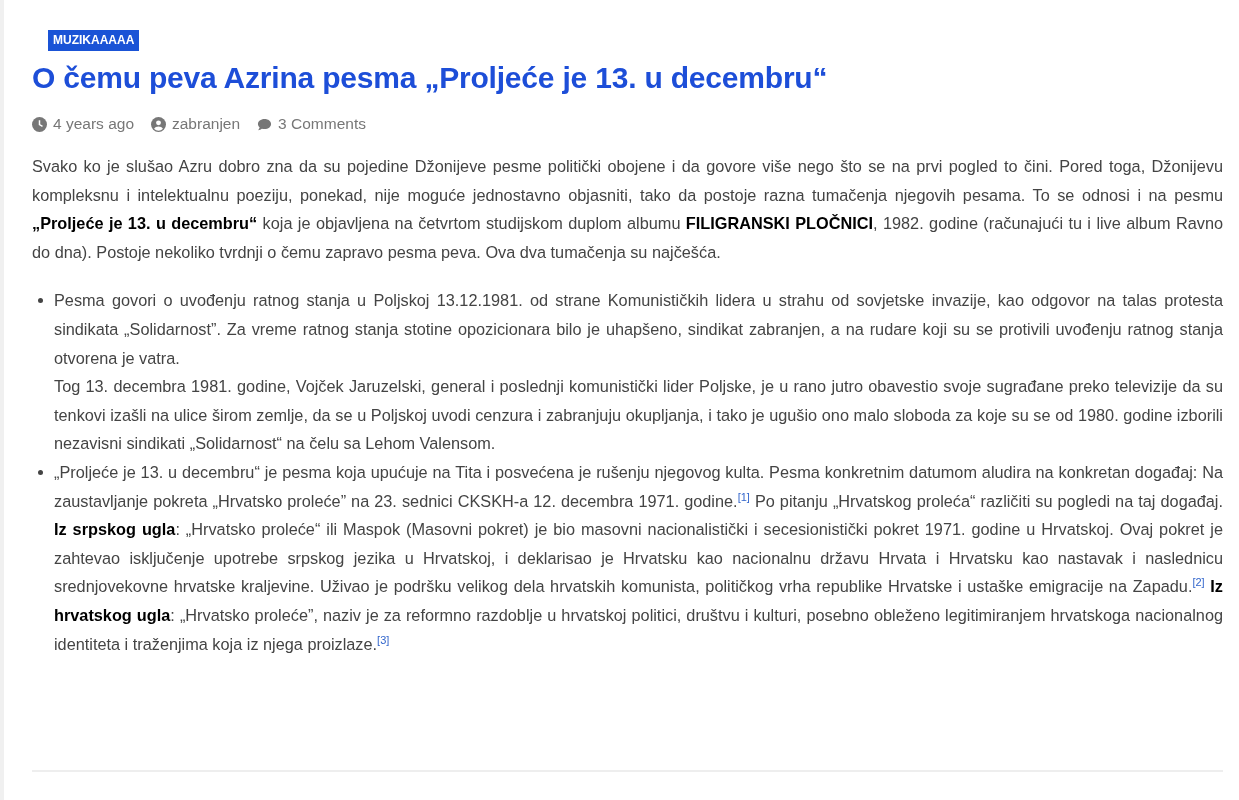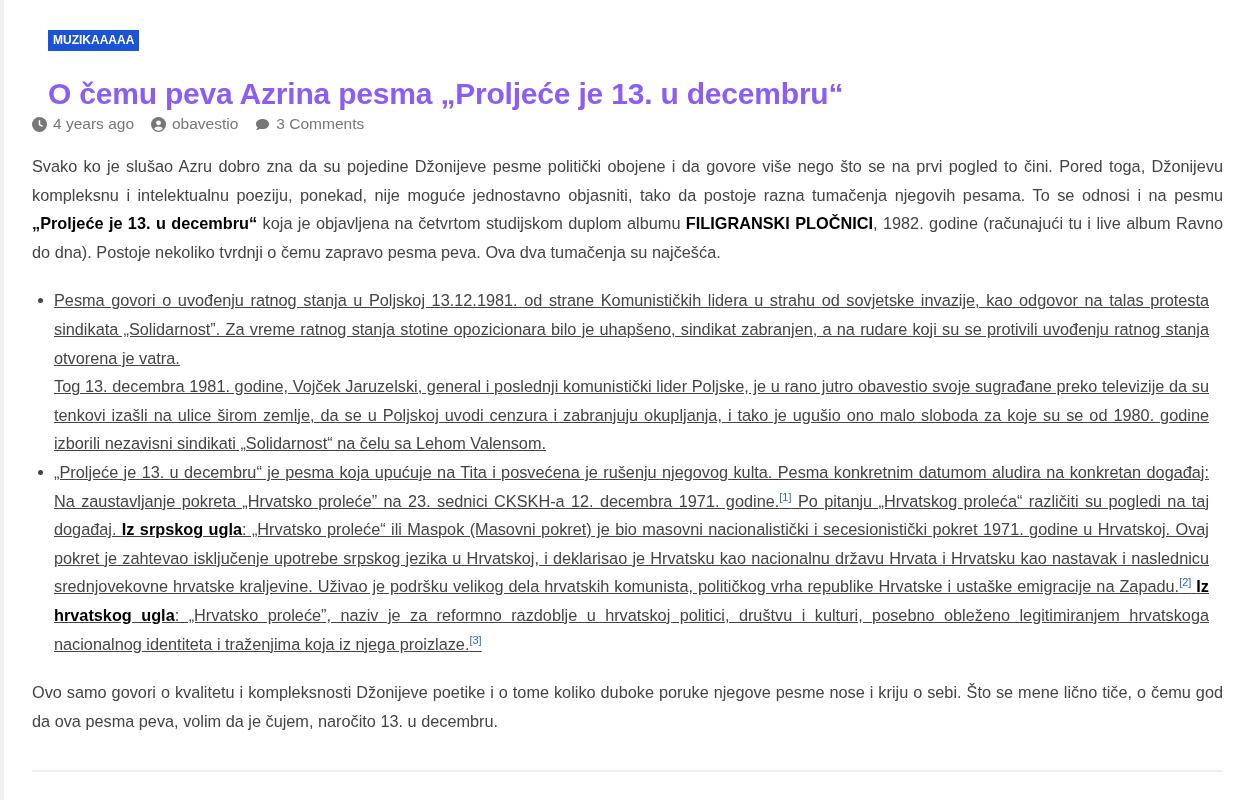--- a/index.html
+++ b/index.html
@@ -39,24 +39,24 @@
       letter-spacing: 0px;
       padding: 3px 5px 3px 5px;
       line-height: 15px;
       text-decoration: none;
       text-transform: uppercase;
     }
     .post-title {
       position: absolute;
       top: 58px;
       left: 0;
-      margin: 16px;
+      margin: 0;
       font-size: 30px;
       font-weight: bold;
-      color: #8b5cf6;
+      color: #1d4ed8;
       line-height: 40px;
       white-space: nowrap;
       letter-spacing: -0.2px;
     }
     .meta {
       position: absolute;
       top: 113px;
       left: 0;
       display: flex;
       font-size: 15.5px;
@@ -84,24 +84,23 @@
       font-size: 16.3px;
       line-height: 28.6px;
       text-align: justify;
       color: #444444;
     }
     .content p {
       margin: 0 0 20px 0;
     }
     .content b { color: #000000; }
     .content ul {
-      margin: 0 14px 20px 0;
+      margin: 0 0 20px 0;
       padding-left: 22px;
       list-style: none;
-      text-decoration: underline;
     }
     .content li {
       position: relative;
     }
     .content li::before {
       content: "";
       position: absolute;
       left: -16px;
       top: 12px;
       width: 5px;
@@ -142,35 +141,34 @@
         <path d="M7.2 3.5h1.6v4.2l2.8 1.7-0.8 1.3-3.6-2.2z" fill="#ffffff"></path>
       </svg>
       <span>4 years ago</span>
     </a>
     <a class="meta-item">
       <svg viewBox="0 0 16 16">
         <circle cx="8" cy="8" r="8"></circle>
         <circle cx="8" cy="6.2" r="2.6" fill="#ffffff"></circle>
         <path d="M3.3 12.6c1-1.8 2.7-2.6 4.7-2.6s3.7 0.8 4.7 2.6c-1.2 1.3-2.9 2-4.7 2s-3.5-0.7-4.7-2z" fill="#ffffff"></path>
       </svg>
-      <span>obavestio</span>
+      <span>zabranjen</span>
     </a>
     <a class="meta-item">
       <svg viewBox="0 0 16 16">
         <path d="M8 2C3.9 2 1 4.5 1 7.4c0 1.4 0.7 2.6 1.8 3.6-0.2 1.1-0.8 2.2-1.6 3 1.6-0.1 3-0.7 4-1.5 0.9 0.3 1.8 0.4 2.8 0.4 4.1 0 7-2.5 7-5.5S12.1 2 8 2z"></path>
       </svg>
       <span>3 Comments</span>
     </a>
   </div>
 
   <div class="content">
     <p><span>Svako ko je slušao Azru dobro zna da su pojedine Džonijeve pesme politički obojene i da govore više nego što se na prvi pogled to čini. Pored toga, Džonijevu kompleksnu i intelektualnu poeziju, ponekad, nije moguće jednostavno objasniti, tako da postoje razna tumačenja njegovih pesama. To se odnosi i na pesmu </span><b>„Proljeće je 13. u decembru“</b><span> koja je objavljena na četvrtom studijskom duplom albumu </span><b>FILIGRANSKI PLOČNICI</b><span>, 1982. godine (računajući tu i live album Ravno do dna). Postoje nekoliko tvrdnji o čemu zapravo pesma peva. Ova dva tumačenja su najčešća.</span></p>
 
     <ul>
       <li><span>Pesma govori o uvođenju ratnog stanja u Poljskoj 13.12.1981. od strane Komunističkih lidera u strahu od sovjetske invazije, kao odgovor na talas protesta sindikata „Solidarnost”. Za vreme ratnog stanja stotine opozicionara bilo je uhapšeno, sindikat zabranjen, a na rudare koji su se protivili uvođenju ratnog stanja otvorena je vatra.</span><br><span>Tog 13. decembra 1981. godine, Vojček Jaruzelski, general i poslednji komunistički lider Poljske, je u rano jutro obavestio svoje sugrađane preko televizije da su tenkovi izašli na ulice širom zemlje, da se u Poljskoj uvodi cenzura i zabranjuju okupljanja, i tako je ugušio ono malo sloboda za koje su se od 1980. godine izborili nezavisni sindikati „Solidarnost“ na čelu sa Lehom Valensom.</span></li>
       <li><span>„Proljeće je 13. u decembru“ je pesma koja upućuje na Tita i posvećena je rušenju njegovog kulta. Pesma konkretnim datumom aludira na konkretan događaj: Na zaustavljanje pokreta „Hrvatsko proleće” na 23. sednici CKSKH-a 12. decembra 1971. godine.</span><sup><a>[1]</a></sup><span> Po pitanju „Hrvatskog proleća“ različiti su pogledi na taj događaj. </span><b>Iz srpskog ugla</b><span>: „Hrvatsko proleće“ ili Maspok (Masovni pokret) je bio masovni nacionalistički i secesionistički pokret 1971. godine u Hrvatskoj. Ovaj pokret je zahtevao isključenje upotrebe srpskog jezika u Hrvatskoj, i deklarisao je Hrvatsku kao nacionalnu državu Hrvata i Hrvatsku kao nastavak i naslednicu srednjovekovne hrvatske kraljevine. Uživao je podršku velikog dela hrvatskih komunista, političkog vrha republike Hrvatske i ustaške emigracije na Zapadu.</span><sup><a>[2]</a></sup><span> </span><b>Iz hrvatskog ugla</b><span>: „Hrvatsko proleće”, naziv je za reformno razdoblje u hrvatskoj politici, društvu i kulturi, posebno obleženo legitimiranjem hrvatskoga nacionalnog identiteta i traženjima koja iz njega proizlaze.</span><sup><a>[3]</a></sup></li>
     </ul>
 
-    <p>Ovo samo govori o kvalitetu i kompleksnosti Džonijeve poetike i o tome koliko duboke poruke njegove pesme nose i kriju o sebi. Što se mene lično tiče, o čemu god da ova pesma peva, volim da je čujem, naročito 13. u decembru.</p>
   </div>
 
   <div class="separator"></div>
 </article>
 
 </body></html>

